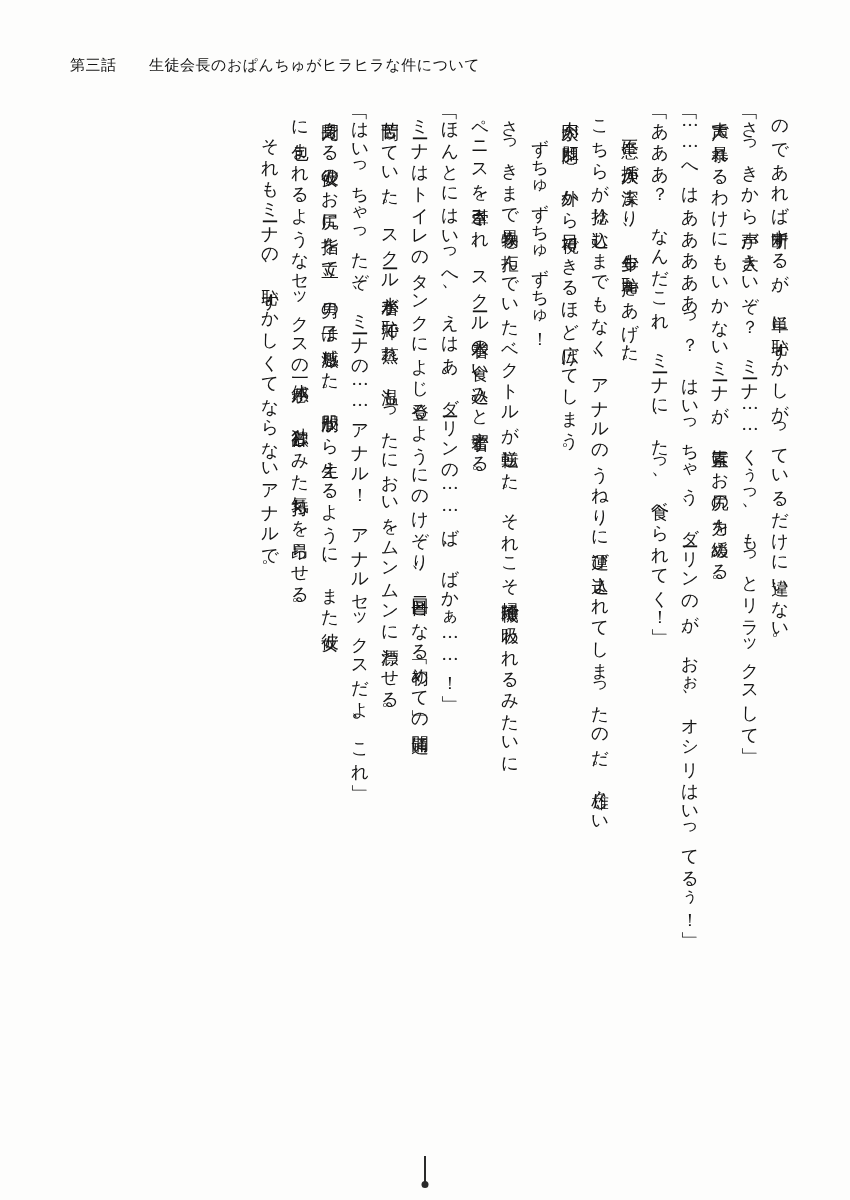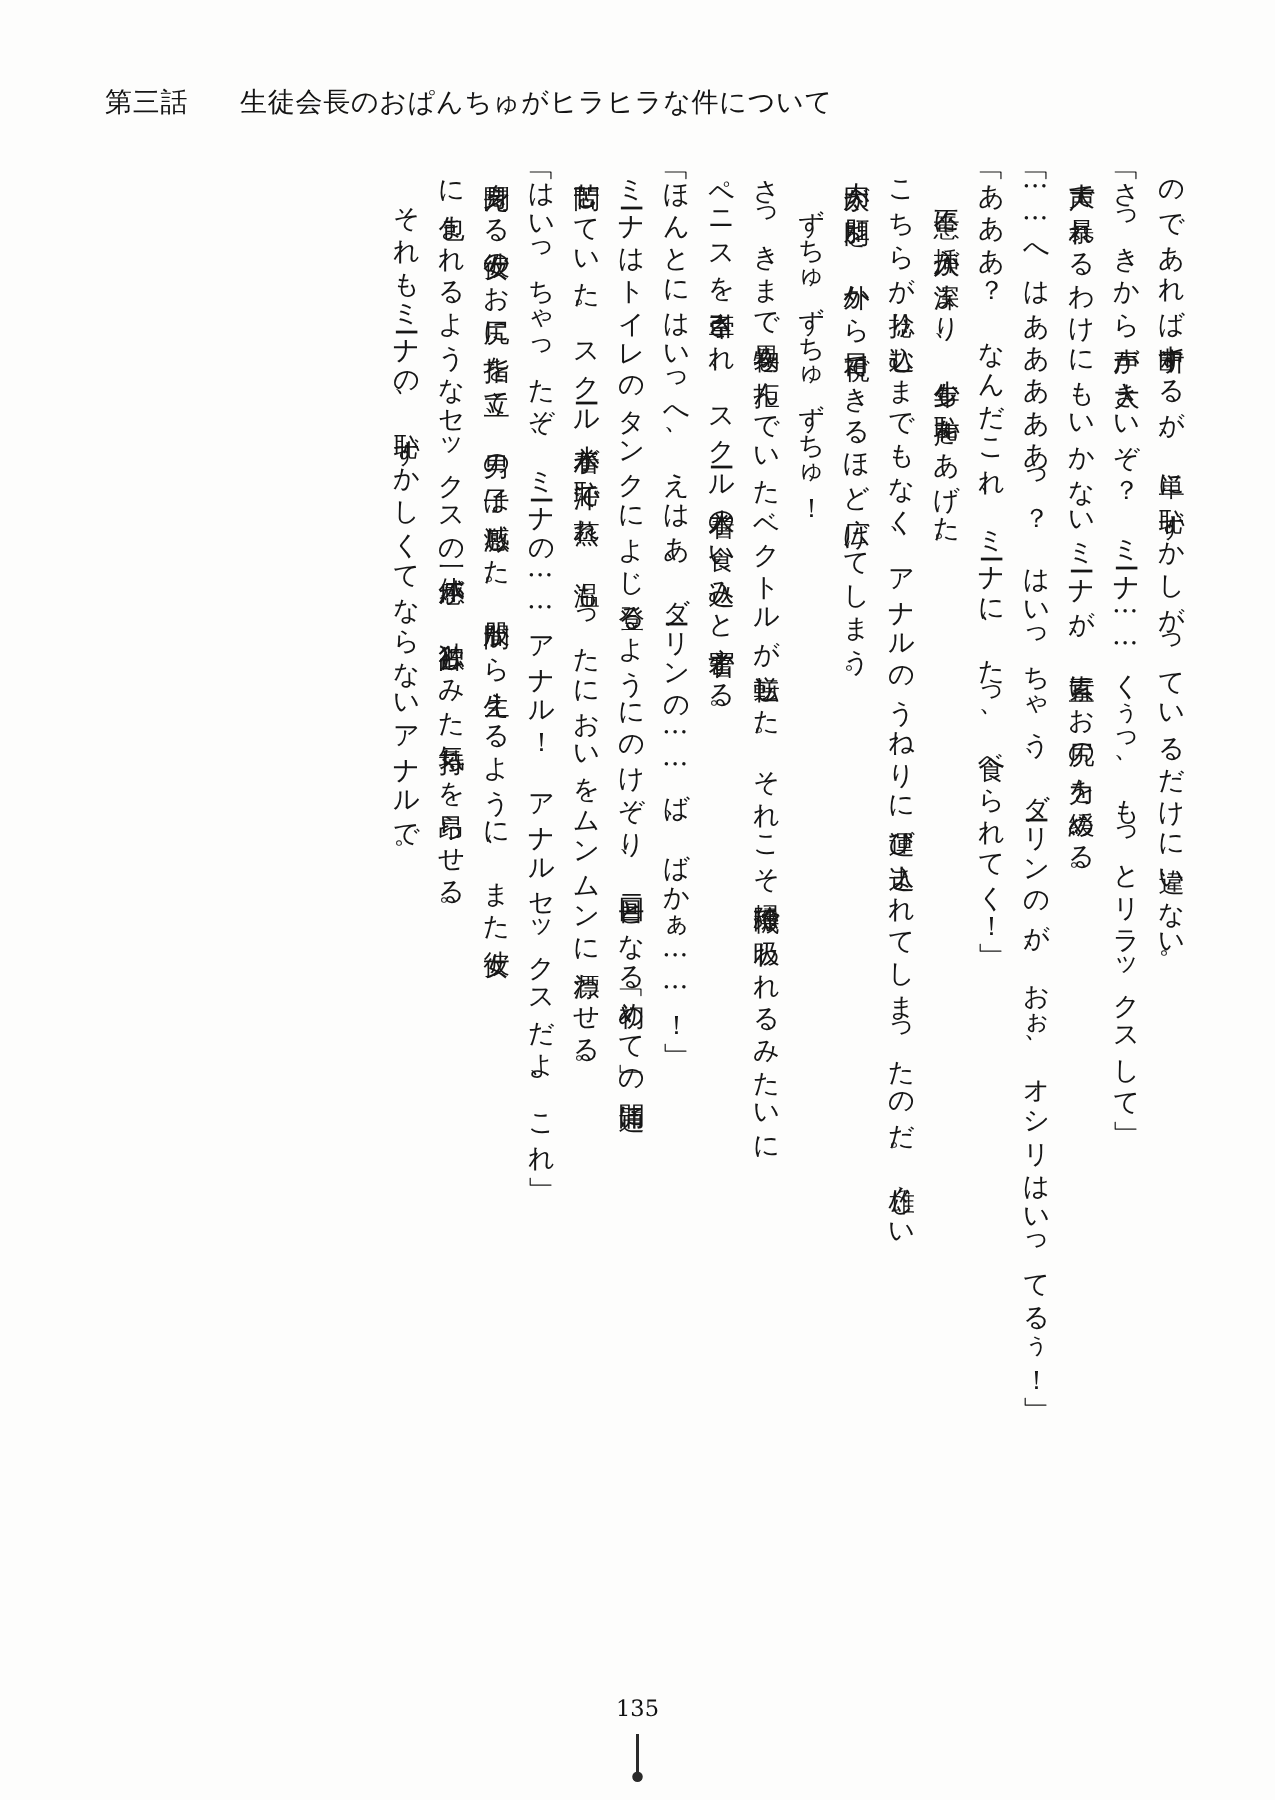--- a/index.html
+++ b/index.html
@@ -17,21 +17,21 @@
     color: #1a1a1a;
   }
 
   
   .header {
     position: absolute;
     top: 56px;
     left: 70px;
     right: 70px;
     height: 34px;
-    font-size: 18px;
+    font-size: 15px;
     letter-spacing: 0.5px;
     color: #141414;
     white-space: nowrap;
   }
   .header .chap {
     display: inline-block;
   }
   .header .sep {
     display: inline-block;
     width: 22px;
@@ -127,17 +127,16 @@
     <div class="vline">ペニスを牽引され、スクール水着の食い込みと密着する。</div>
     <div class="vline">「ほんとにはいっへ、えはあ、ダーリンの……ば、ばかぁ……！」</div>
     <div class="vline">ミーナはトイレのタンクによじ登るようにのけぞり、二回目となる「初めて」の開通に</div>
     <div class="vline">苦悶していた。スクール水着が恥汗で蒸れ、温もったにおいをムンムンに漂わせる。</div>
     <div class="vline">「はいっちゃったぞ、ミーナの……アナル！ アナルセックスだよ、これ」</div>
     <div class="vline">身悶える彼女のお尻に指を立て、男の子は感激した。股間から生えるように、また彼女</div>
     <div class="vline">に包まれるようなセックスの一体感が、独占欲じみた気持ちを昂らせる。</div>
     <div class="vline indent">それもミーナの、恥ずかしくてならないアナルで。</div>
   </div>
 
-  <div class="folio">135</div>
   <div class="spine-mark"></div>
   <div class="spine-dot"></div>
 
 </div>
 
 </body></html>

